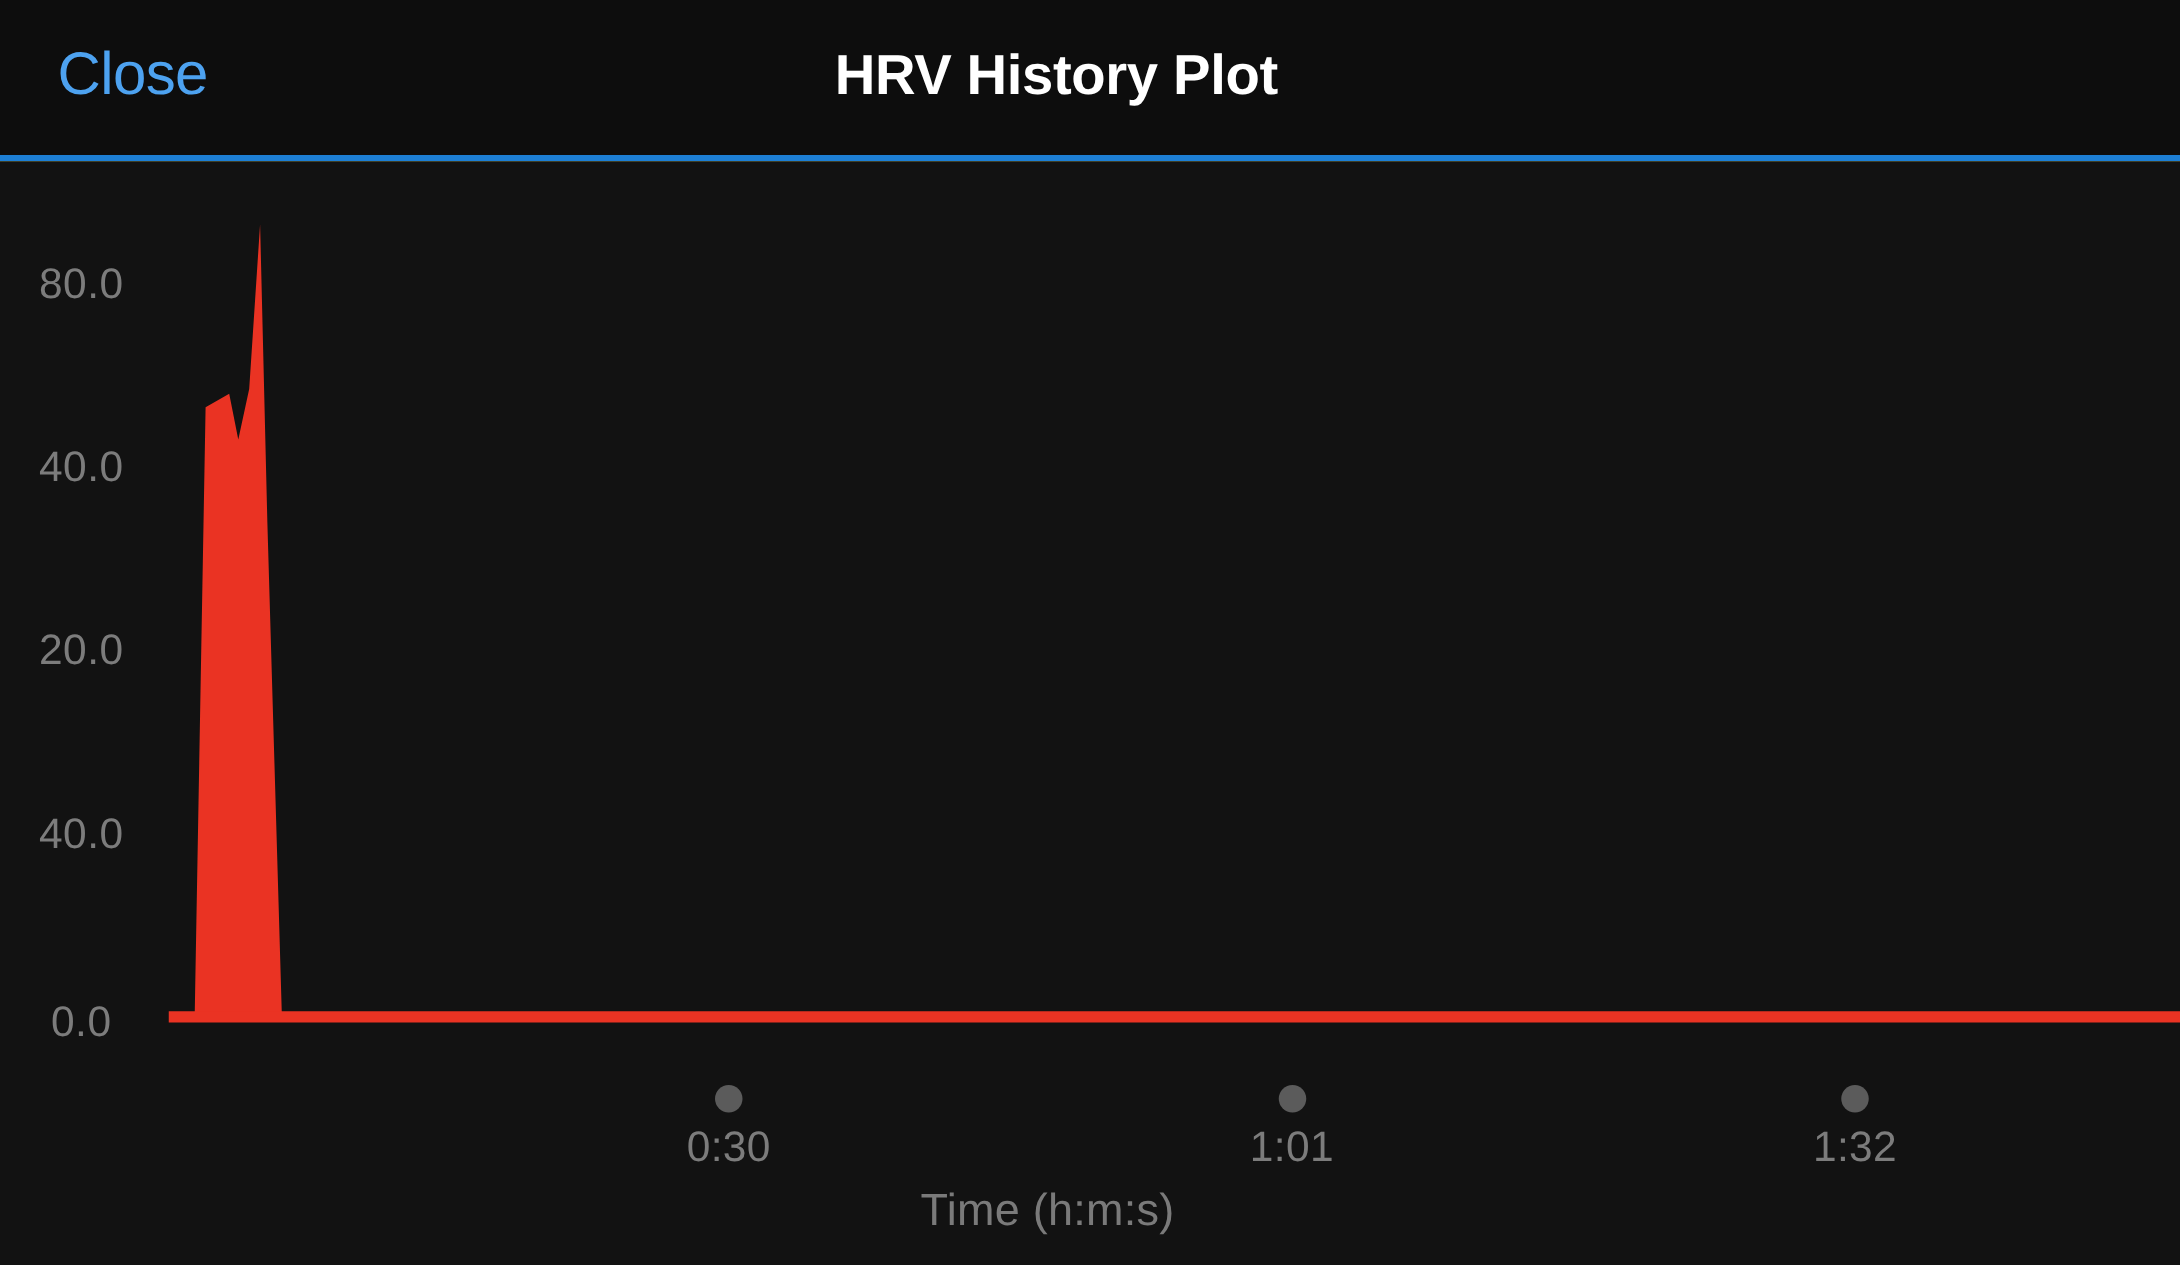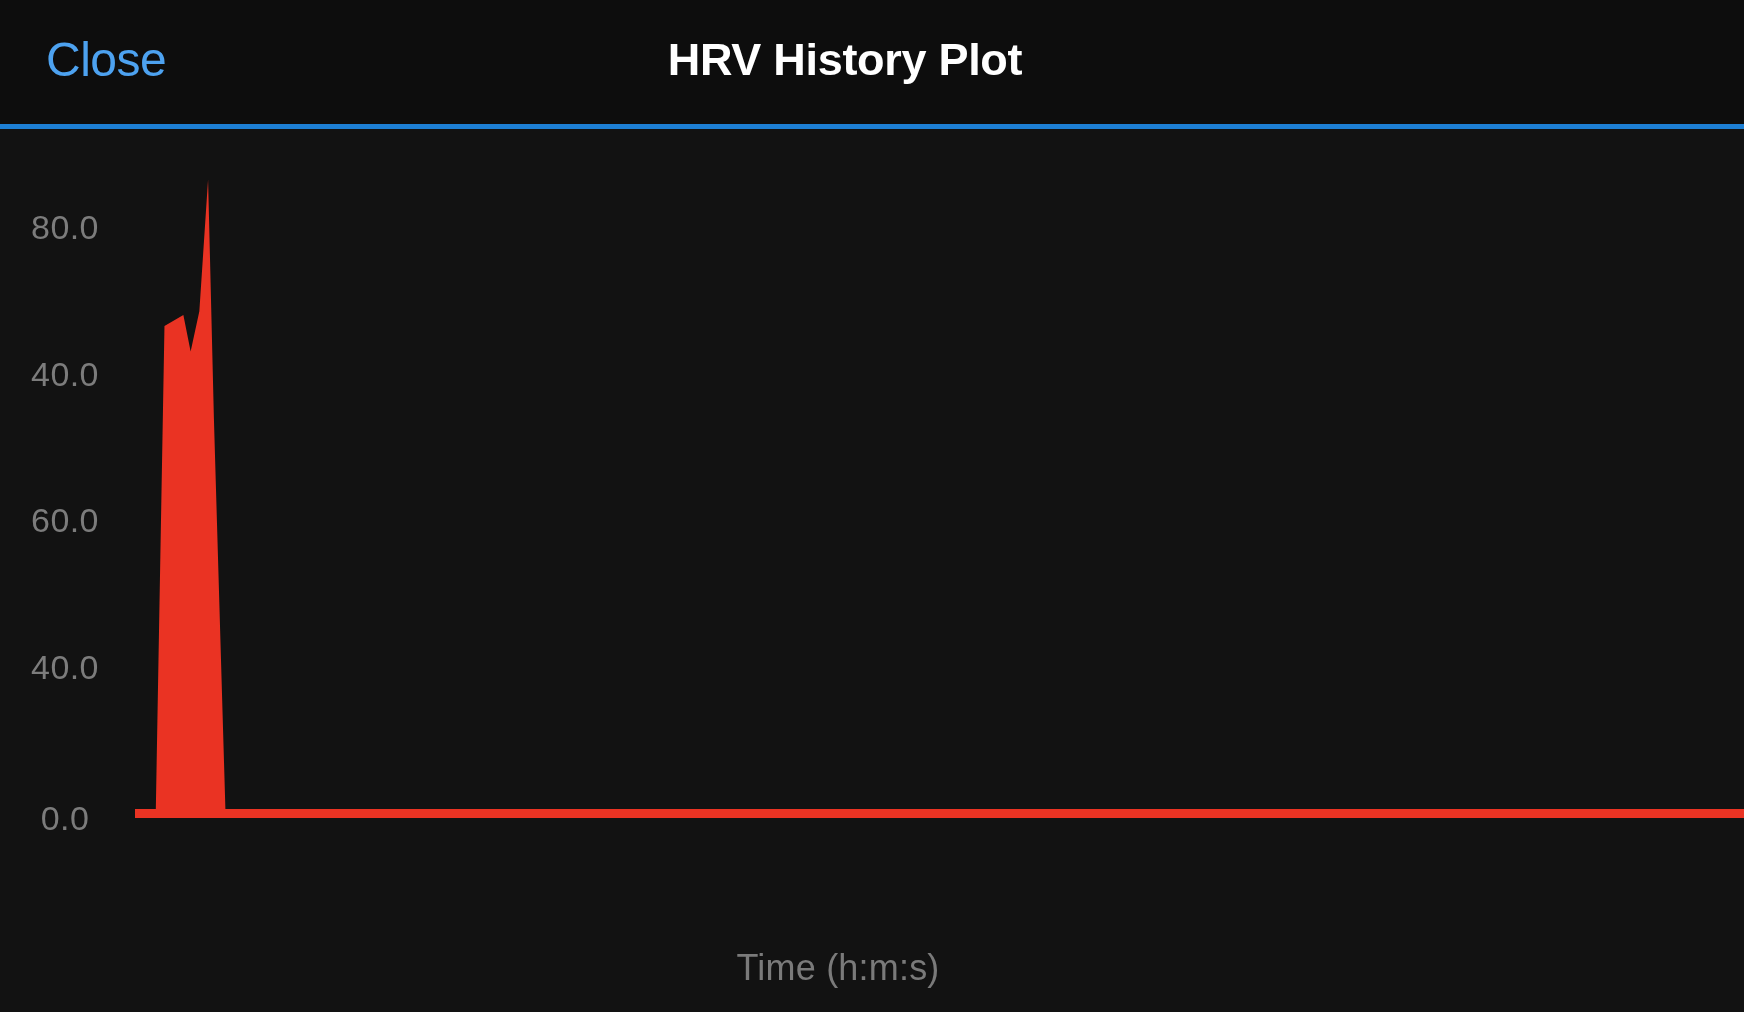--- a/index.html
+++ b/index.html
@@ -158,21 +158,35 @@
       <g id="series-group">
         <path id="series-path" fill="#ea3323" stroke="none" d="M155.75 684.00 L164.47 196.89 L183.36 185.90 L190.63 222.52 L199.35 182.24 L208.07 50.39 L213.88 288.45 L225.51 684.00 L248.76 684.00 L277.82 684.00 L321.42 684.00 L437.68 684.00 L728.32 684.00 L1018.97 684.00 L1309.61 684.00 L1600.26 684.00 L1789.18 684.00 L1744 684.00 L135 684.00 Z"></path>
         <rect id="baseline-rect" x="135" y="680.00" width="1609" height="9" fill="#ea3323"></rect>
       </g>
     </svg>
   </div>
 
   <div id="y-axis">
     <div class="y-tick-label" style="top: 78px;">80.0</div>
     <div class="y-tick-label" style="top: 224.5px;">40.0</div>
-    <div class="y-tick-label" style="top: 371px;">60.0</div>
+    <div class="y-tick-label" style="top: 371px;">20.0</div>
     <div class="y-tick-label" style="top: 517.5px;">40.0</div>
     <div class="y-tick-label" style="top: 669px;">0.0</div>
   </div>
 
+  <div id="x-axis">
+    <div class="x-tick" style="left: 583px;">
+      <div class="x-tick-dot"></div>
+      <div class="x-tick-label">0:30</div>
+    </div>
+    <div class="x-tick" style="left: 1033.5px;">
+      <div class="x-tick-dot"></div>
+      <div class="x-tick-label">1:01</div>
+    </div>
+    <div class="x-tick" style="left: 1484px;">
+      <div class="x-tick-dot"></div>
+      <div class="x-tick-label">1:32</div>
+    </div>
+  </div>
 
   <div id="x-axis-title">Time (h:m:s)</div>
 
 </div>
 
 </body></html>

